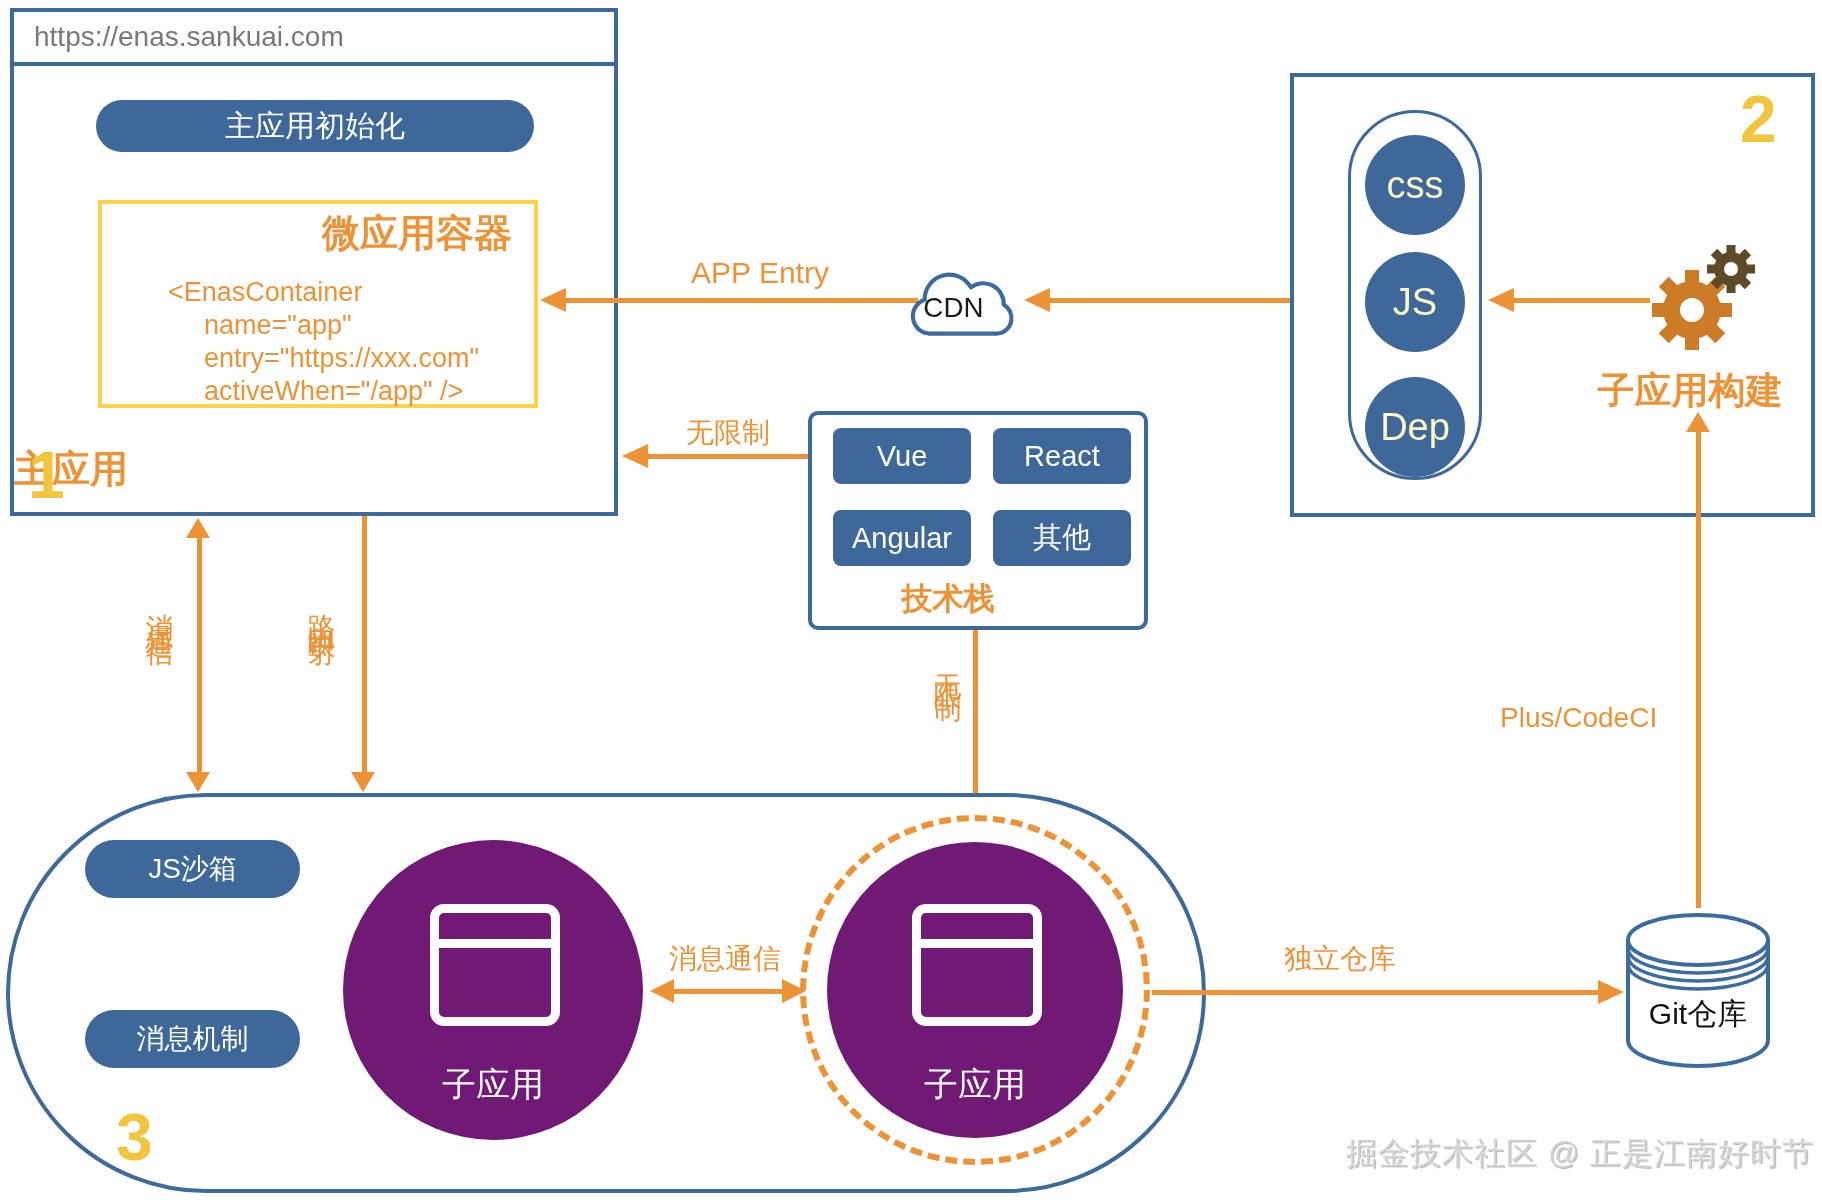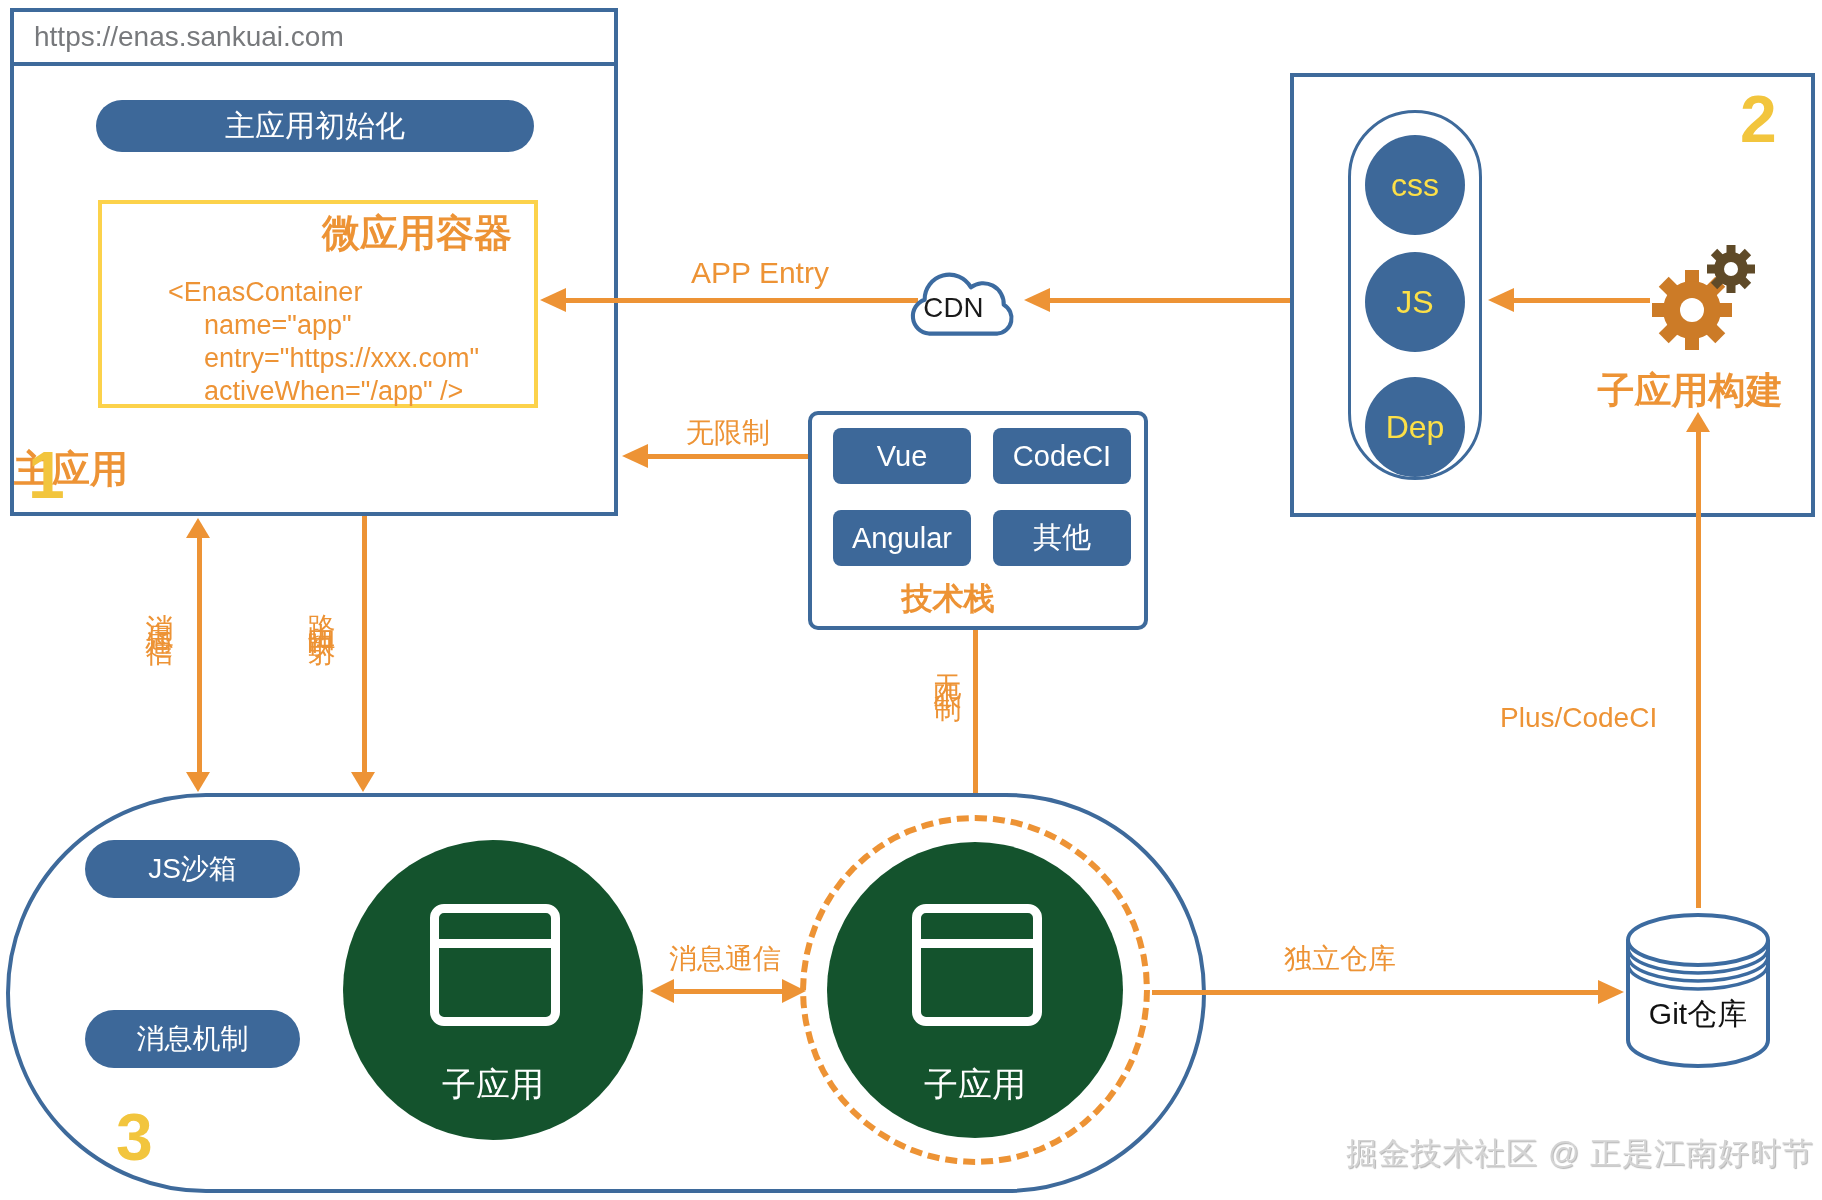--- a/index.html
+++ b/index.html
@@ -38,36 +38,36 @@
   .ah-down  { width:0; height:0; border-left:12px solid transparent; border-right:12px solid transparent; border-top:20px solid #ed9335; }
   .olabel { color:#ed9335; font-size:28px; }
   .vtext { writing-mode:vertical-rl; text-orientation:upright; letter-spacing:8px;
            color:#ed9335; font-size:28px; }
 
   
   #build-box { left:1290px; top:73px; width:525px; height:444px; }
   #bundle-pill { left:1348px; top:110px; width:134px; height:370px; border:3px solid #3e6a9b;
                  border-radius:67px; background:#fff; }
   .bundle-circle { width:100px; height:100px; border-radius:50%; background:#3d6899;
-                   color:#fde047; font-size:32px; display:flex; align-items:center; justify-content:center; }
+                   color:#fef9c3; font-size:38px; display:flex; align-items:center; justify-content:center; }
   #build-label { left:1560px; top:366px; width:260px; text-align:center;
                  color:#ed9335; font-size:37px; font-weight:bold; }
 
   
   #tech-box { left:808px; top:411px; width:340px; height:219px; border-radius:10px; }
   .tech-btn { width:138px; height:56px; background:#3d6899; border-radius:8px;
               color:#fff; font-size:29px; display:flex; align-items:center; justify-content:center;margin-left:8px; }
   #tech-label { left:808px; top:578px; width:280px; text-align:center;
                 color:#ed9335; font-size:31px; font-weight:bold; }
 
   
   #runtime-box { left:6px; top:793px; width:1200px; height:400px; border-radius:200px; }
   .cap-pill { left:85px; width:215px; height:58px; background:#3d6899; border-radius:29px;
               color:#fff; font-size:28px; display:flex; align-items:center; justify-content:center; }
-  .sub-circle { border-radius:50%; background:#14532d; }
+  .sub-circle { border-radius:50%; background:#701a75; }
   .win-icon { position:absolute; border:9px solid #fff; border-radius:14px; }
   .win-icon-bar { position:absolute; left:0; top:26px; width:100%; height:0; border-top:9px solid #fff; }
   .sub-label { position:absolute; left:0; width:100%; text-align:center; color:#fff; font-size:34px; }
   #dashed-ring { left:800px; top:815px; width:350px; height:350px; border:6px dashed #ed9335;
                  border-radius:50%; }
 
   
   #watermark { left:1330px; top:1133px; width:484px; text-align:right;
                color:#d3d3d3; font-size:31px; letter-spacing:1px;
                text-shadow:-1px -1px 0 #ffffff, 1px 1px 1px #b5b5b5; }
@@ -153,21 +153,21 @@
         <rect x="14" y="-4.5" width="10" height="9" transform="rotate(45)"></rect>
         <circle r="17"></circle>
         <circle r="7" fill="#ffffff"></circle>
       </g>
     </g>
   </svg>
   <div class="abs" id="build-label">子应用构建</div>
 
   <div class="abs blue-box" id="tech-box"></div>
   <div class="abs tech-btn" style="left:825px; top:428px;">Vue</div>
-  <div class="abs tech-btn" style="left:985px; top:428px;">CodeCI</div>
+  <div class="abs tech-btn" style="left:985px; top:428px;">React</div>
   <div class="abs tech-btn" style="left:825px; top:510px;">Angular</div>
   <div class="abs tech-btn" style="left:985px; top:510px;">其他</div>
   <div class="abs" id="tech-label">技术栈</div>
 
   <div class="abs olabel" style="left:686px; top:414px;">无限制</div>
   <div class="abs ah-left" style="left:622px; top:444px;"></div>
   <div class="abs oline" style="left:648px; top:454px; width:160px; height:5px;"></div>
 
   <div class="abs oline" style="left:973px; top:630px; width:5px; height:164px;"></div>
   <div class="abs ah-down" style="left:963px; top:794px;"></div>

